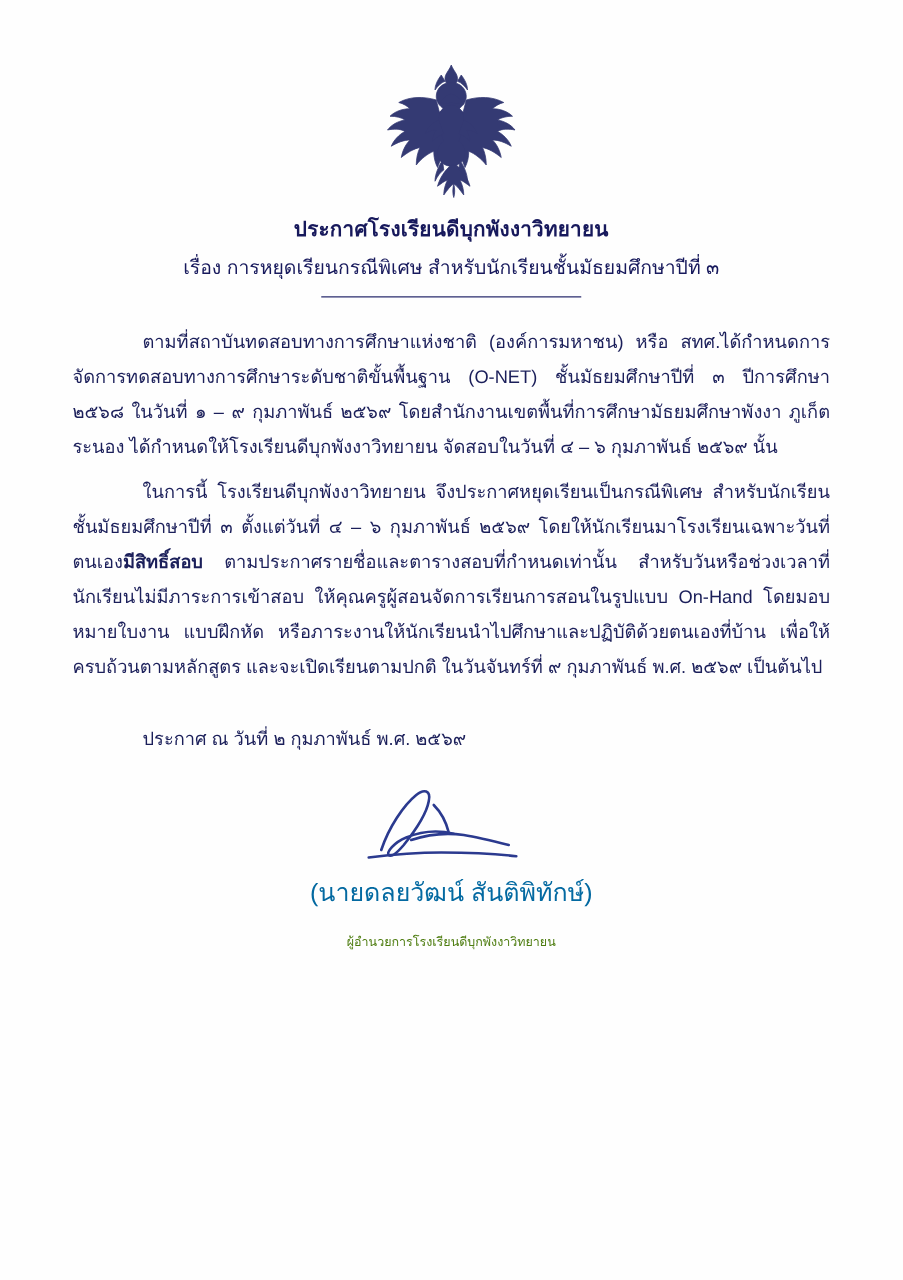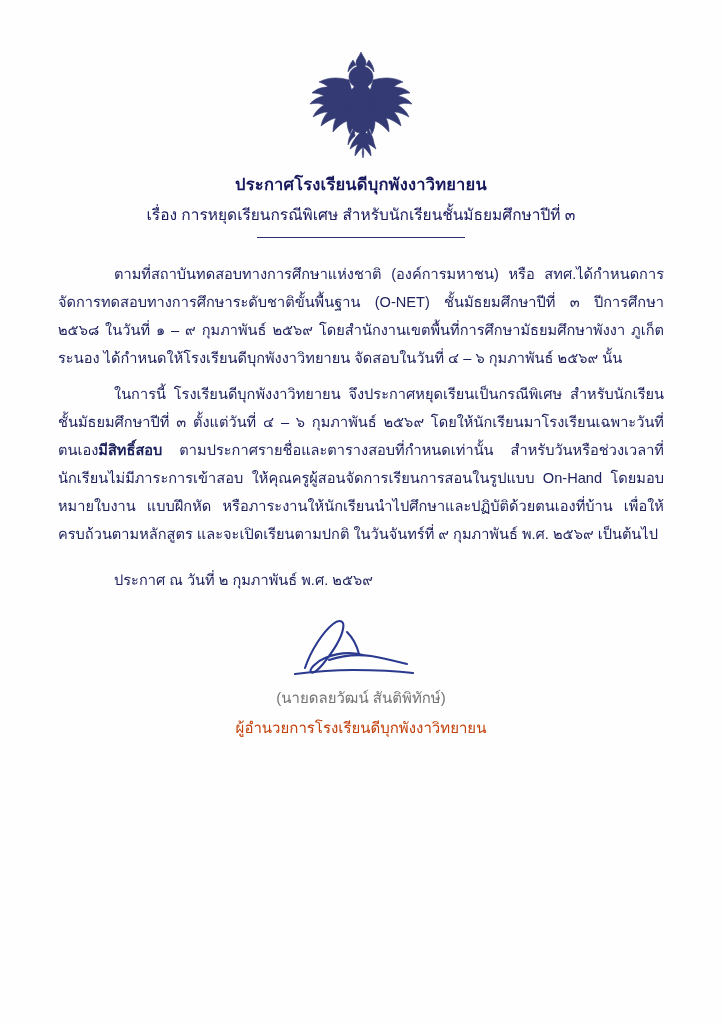--- a/index.html
+++ b/index.html
@@ -72,43 +72,43 @@
     margin: 0 0 2px 0;
   }
   .para + .para {
     margin-top: 8px;
   }
   .u-bold-underline {
     font-weight: 700;
     text-underline-offset: 2px;
   }
   .announce-line {
-    margin-top: 18px;
+    margin-top: 30px;
     text-indent: 56px;
   }
   
   .sig-area {
     margin-top: 18px;
     text-align: center;
     position: relative;
     height: 150px;
   }
   .sig-svg {
     display: block;
     margin: 6px auto 0 auto;
   }
   .sig-name {
-    font-size: 15px;
-    color: #737373;
+    font-size: 20px;
+    color: #0369a1;
     margin-top: 2px;
   }
   .sig-role {
-    font-size: 15px;
-    color: #c2410c;
-    margin-top: 6px;
+    font-size: 10px;
+    color: #4d7c0f;
+    margin-top: 16px;
   }
 </style>
 </head>
 <body>
 
 <div class="page">
 
   <div class="emblem-wrap">
     <svg class="emblem" viewBox="0 0 130 112" aria-hidden="true">
       <g fill="#343a73" stroke="#343a73" stroke-width="0.6">

